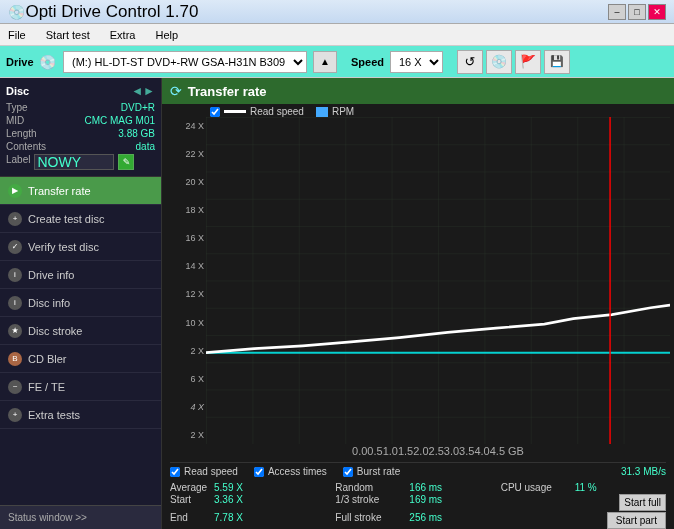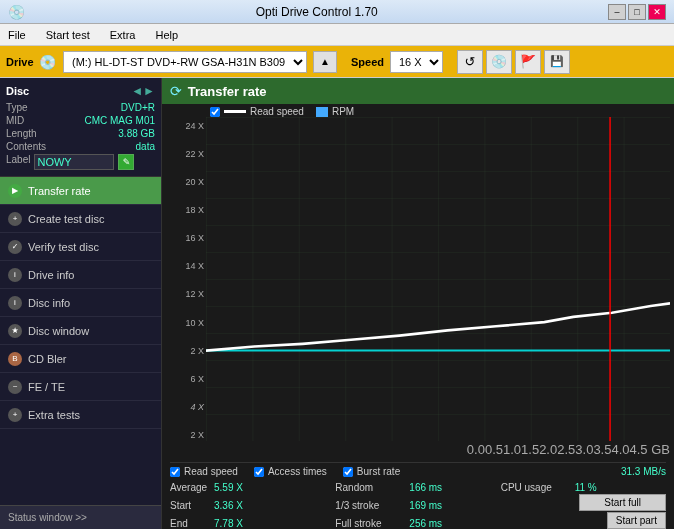--- a/index.html
+++ b/index.html
@@ -1,29 +1,29 @@
 <!DOCTYPE html>
 <html><head>
   <meta charset="utf-8">
   <style>
     * { margin: 0; padding: 0; box-sizing: border-box; }
     body { width: 674px; height: 529px; font-family: 'Segoe UI', Tahoma, Geneva, Verdana, sans-serif; font-size: 11px; background: #f0f0f0; overflow: hidden; }
 
     
     .titlebar { background: linear-gradient(to bottom, #dce9f7, #c5d9f1); height: 24px; display: flex; align-items: center; justify-content: space-between; padding: 0 8px; border-bottom: 1px solid #aaa; }
-    .titlebar-title { flex: 1; text-align: center; font-size: 12px; color: #000; }
+    .titlebar-title { flex: 1; font-size: 17px; color: #000; }
     .titlebar-controls { display: flex; gap: 2px; }
     .titlebar-btn { width: 18px; height: 16px; background: #d0d0d0; border: 1px solid #888; font-size: 9px; display: flex; align-items: center; justify-content: center; cursor: pointer; }
 
     
     .menubar { background: #f0f0f0; height: 22px; display: flex; align-items: center; padding: 0 4px; border-bottom: 1px solid #ccc; gap: 12px; }
     .menubar-item { font-size: 11px; cursor: pointer; padding: 2px 4px; }
 
     
-    .drivebar { background: #eab308; height: 32px; display: flex; align-items: center; padding: 0 6px; border-bottom: 1px solid #ccc; gap: 6px; }
+    .drivebar { background: #5eead4; height: 32px; display: flex; align-items: center; padding: 0 6px; border-bottom: 1px solid #ccc; gap: 6px; }
     .drive-label { font-size: 11px; font-weight: bold; }
     .drive-selector { height: 22px; font-size: 11px; border: 1px solid #aaa; background: white; padding: 0 4px; min-width: 220px; }
     .drive-btn { width: 24px; height: 22px; background: #e0e0e0; border: 1px solid #aaa; display: flex; align-items: center; justify-content: center; cursor: pointer; font-size: 10px; }
     .speed-label { font-size: 11px; font-weight: bold; margin-left: 8px; }
     .speed-selector { height: 22px; font-size: 11px; border: 1px solid #aaa; background: white; padding: 0 4px; min-width: 50px; }
     .toolbar-icons { display: flex; gap: 3px; margin-left: 8px; }
     .toolbar-icon-btn { width: 26px; height: 24px; background: #e8e8e8; border: 1px solid #aaa; display: flex; align-items: center; justify-content: center; cursor: pointer; font-size: 13px; }
     .save-btn { width: 26px; height: 24px; background: #e8e8e8; border: 1px solid #aaa; display: flex; align-items: center; justify-content: center; cursor: pointer; }
 
     
@@ -34,21 +34,21 @@
 
     .disc-panel { background: #1a1a2e; padding: 6px; border-bottom: 1px solid #333; }
     .disc-header { display: flex; justify-content: space-between; align-items: center; margin-bottom: 4px; }
     .disc-title { color: #fff; font-weight: bold; font-size: 11px; }
     .disc-arrows { color: #4a9; font-size: 12px; cursor: pointer; }
     .disc-row { display: flex; justify-content: space-between; margin-bottom: 2px; }
     .disc-key { color: #aaa; font-size: 10px; }
     .disc-val { color: #4fc; font-size: 10px; }
     .label-row { display: flex; gap: 4px; margin-top: 2px; }
     .label-key { color: #aaa; font-size: 10px; }
-    .label-input { height: 16px; width: 80px; font-size: 11px; background: #2a2a3e; border: 1px solid #555; color: #4fc; padding: 0 2px; }
+    .label-input { height: 16px; width: 80px; font-size: 14px; background: #2a2a3e; border: 1px solid #555; color: #4fc; padding: 0 2px; }
     .label-edit-btn { width: 16px; height: 16px; background: #3a3; border: 1px solid #5a5; display: flex; align-items: center; justify-content: center; cursor: pointer; color: white; font-size: 9px; }
 
     .sidebar-menu { flex: 1; display: flex; flex-direction: column; }
     .sidebar-item { height: 28px; display: flex; align-items: center; padding: 0 8px; gap: 6px; cursor: pointer; color: #ccc; font-size: 11px; border-bottom: 1px solid #2a2a3e; }
     .sidebar-item.active { background: #4a9a4a; color: white; }
     .sidebar-icon { width: 14px; height: 14px; border-radius: 50%; background: #555; display: flex; align-items: center; justify-content: center; font-size: 8px; color: white; flex-shrink: 0; }
     .sidebar-icon.green { background: #4a4; }
     .sidebar-icon.orange { background: #a64; }
 
     .status-window-btn { height: 24px; background: #2a2a3e; display: flex; align-items: center; padding: 0 8px; cursor: pointer; color: #aaa; font-size: 10px; border-top: 1px solid #444; }
@@ -62,29 +62,29 @@
     .chart-title { color: white; font-weight: bold; font-size: 13px; }
     .legend-item { display: flex; align-items: center; gap: 4px; font-size: 10px; color: #ccc; }
 
     
     .chart-bottom { background: #1a1a1a; padding: 4px 8px 0 8px; }
     .checkboxes-row { display: flex; gap: 16px; align-items: center; padding: 3px 0; border-top: 1px solid #333; }
     .checkbox-item { display: flex; align-items: center; gap: 4px; color: #ccc; font-size: 10px; }
     .burst-rate-val { color: #4fc; font-size: 10px; margin-left: auto; }
 
     .stats-rows { display: flex; flex-direction: column; gap: 1px; margin-top: 2px; }
-    .stats-row { display: flex; align-items: flex-end; gap: 0; }
+    .stats-row { display: flex; align-items: flex-start; gap: 0; }
     .stat-cell { display: flex; align-items: center; gap: 4px; flex: 1; }
     .stat-key { color: #ccc; font-size: 10px; min-width: 40px; }
     .stat-val { color: #4fc; font-size: 10px; min-width: 40px; }
     .stat-key2 { color: #ccc; font-size: 10px; min-width: 70px; }
     .stat-val2 { color: #4fc; font-size: 10px; min-width: 40px; }
     .stat-key3 { color: #ccc; font-size: 10px; min-width: 70px; }
     .stat-val3 { color: #4fc; font-size: 10px; min-width: 30px; }
-    .btn-full { background: #d0d0d0; border: 1px solid #999; font-size: 10px; padding: 2px 24px; cursor: pointer; margin-left: auto; }
+    .btn-full { background: #d0d0d0; border: 1px solid #999; font-size: 10px; padding: 2px 4px; cursor: pointer; margin-left: auto; }
     .btn-part { background: #d0d0d0; border: 1px solid #999; font-size: 10px; padding: 2px 8px; cursor: pointer; margin-left: auto; }
   </style>
 </head>
 <body>
 
 <div class="titlebar">
   <span style="font-size:14px;">💿</span>
   <span class="titlebar-title">Opti Drive Control 1.70</span>
   <div class="titlebar-controls">
     <div class="titlebar-btn">–</div>
@@ -167,21 +167,21 @@
       <div class="sidebar-item">
         <div class="sidebar-icon">i</div>
         <span>Drive info</span>
       </div>
       <div class="sidebar-item">
         <div class="sidebar-icon">i</div>
         <span>Disc info</span>
       </div>
       <div class="sidebar-item">
         <div class="sidebar-icon">★</div>
-        <span>Disc window</span>
+        <span>Disc stroke</span>
       </div>
       <div class="sidebar-item">
         <div class="sidebar-icon orange">B</div>
         <span>CD Bler</span>
       </div>
       <div class="sidebar-item">
         <div class="sidebar-icon">~</div>
         <span>FE / TE</span>
       </div>
       <div class="sidebar-item">
@@ -242,21 +242,21 @@
           </defs>
           <rect width="480" height="240" fill="url(#grid)"></rect>
 
           <line x1="0" y1="173" x2="480" y2="173" stroke="cyan" stroke-width="1.5" opacity="0.8"></line>
 
           <polyline points="0,173 50,170 100,168 150,165 200,162 250,158 300,155 350,152 380,148 420,145 460,140 480,138" fill="none" stroke="white" stroke-width="2"></polyline>
 
           <line x1="418" y1="0" x2="418" y2="240" stroke="red" stroke-width="1.5"></line>
         </svg>
 
-        <div style="display:flex; justify-content:flex-end; padding: 1px 0; color:#aaa; font-size:13px;">
+        <div style="display:flex; justify-content:center; padding: 1px 0; color:#aaa; font-size:11px;">
           <span>0.0</span>
           <span>0.5</span>
           <span>1.0</span>
           <span>1.5</span>
           <span>2.0</span>
           <span>2.5</span>
           <span>3.0</span>
           <span>3.5</span>
           <span>4.0</span>
           <span>4.5 GB</span>

